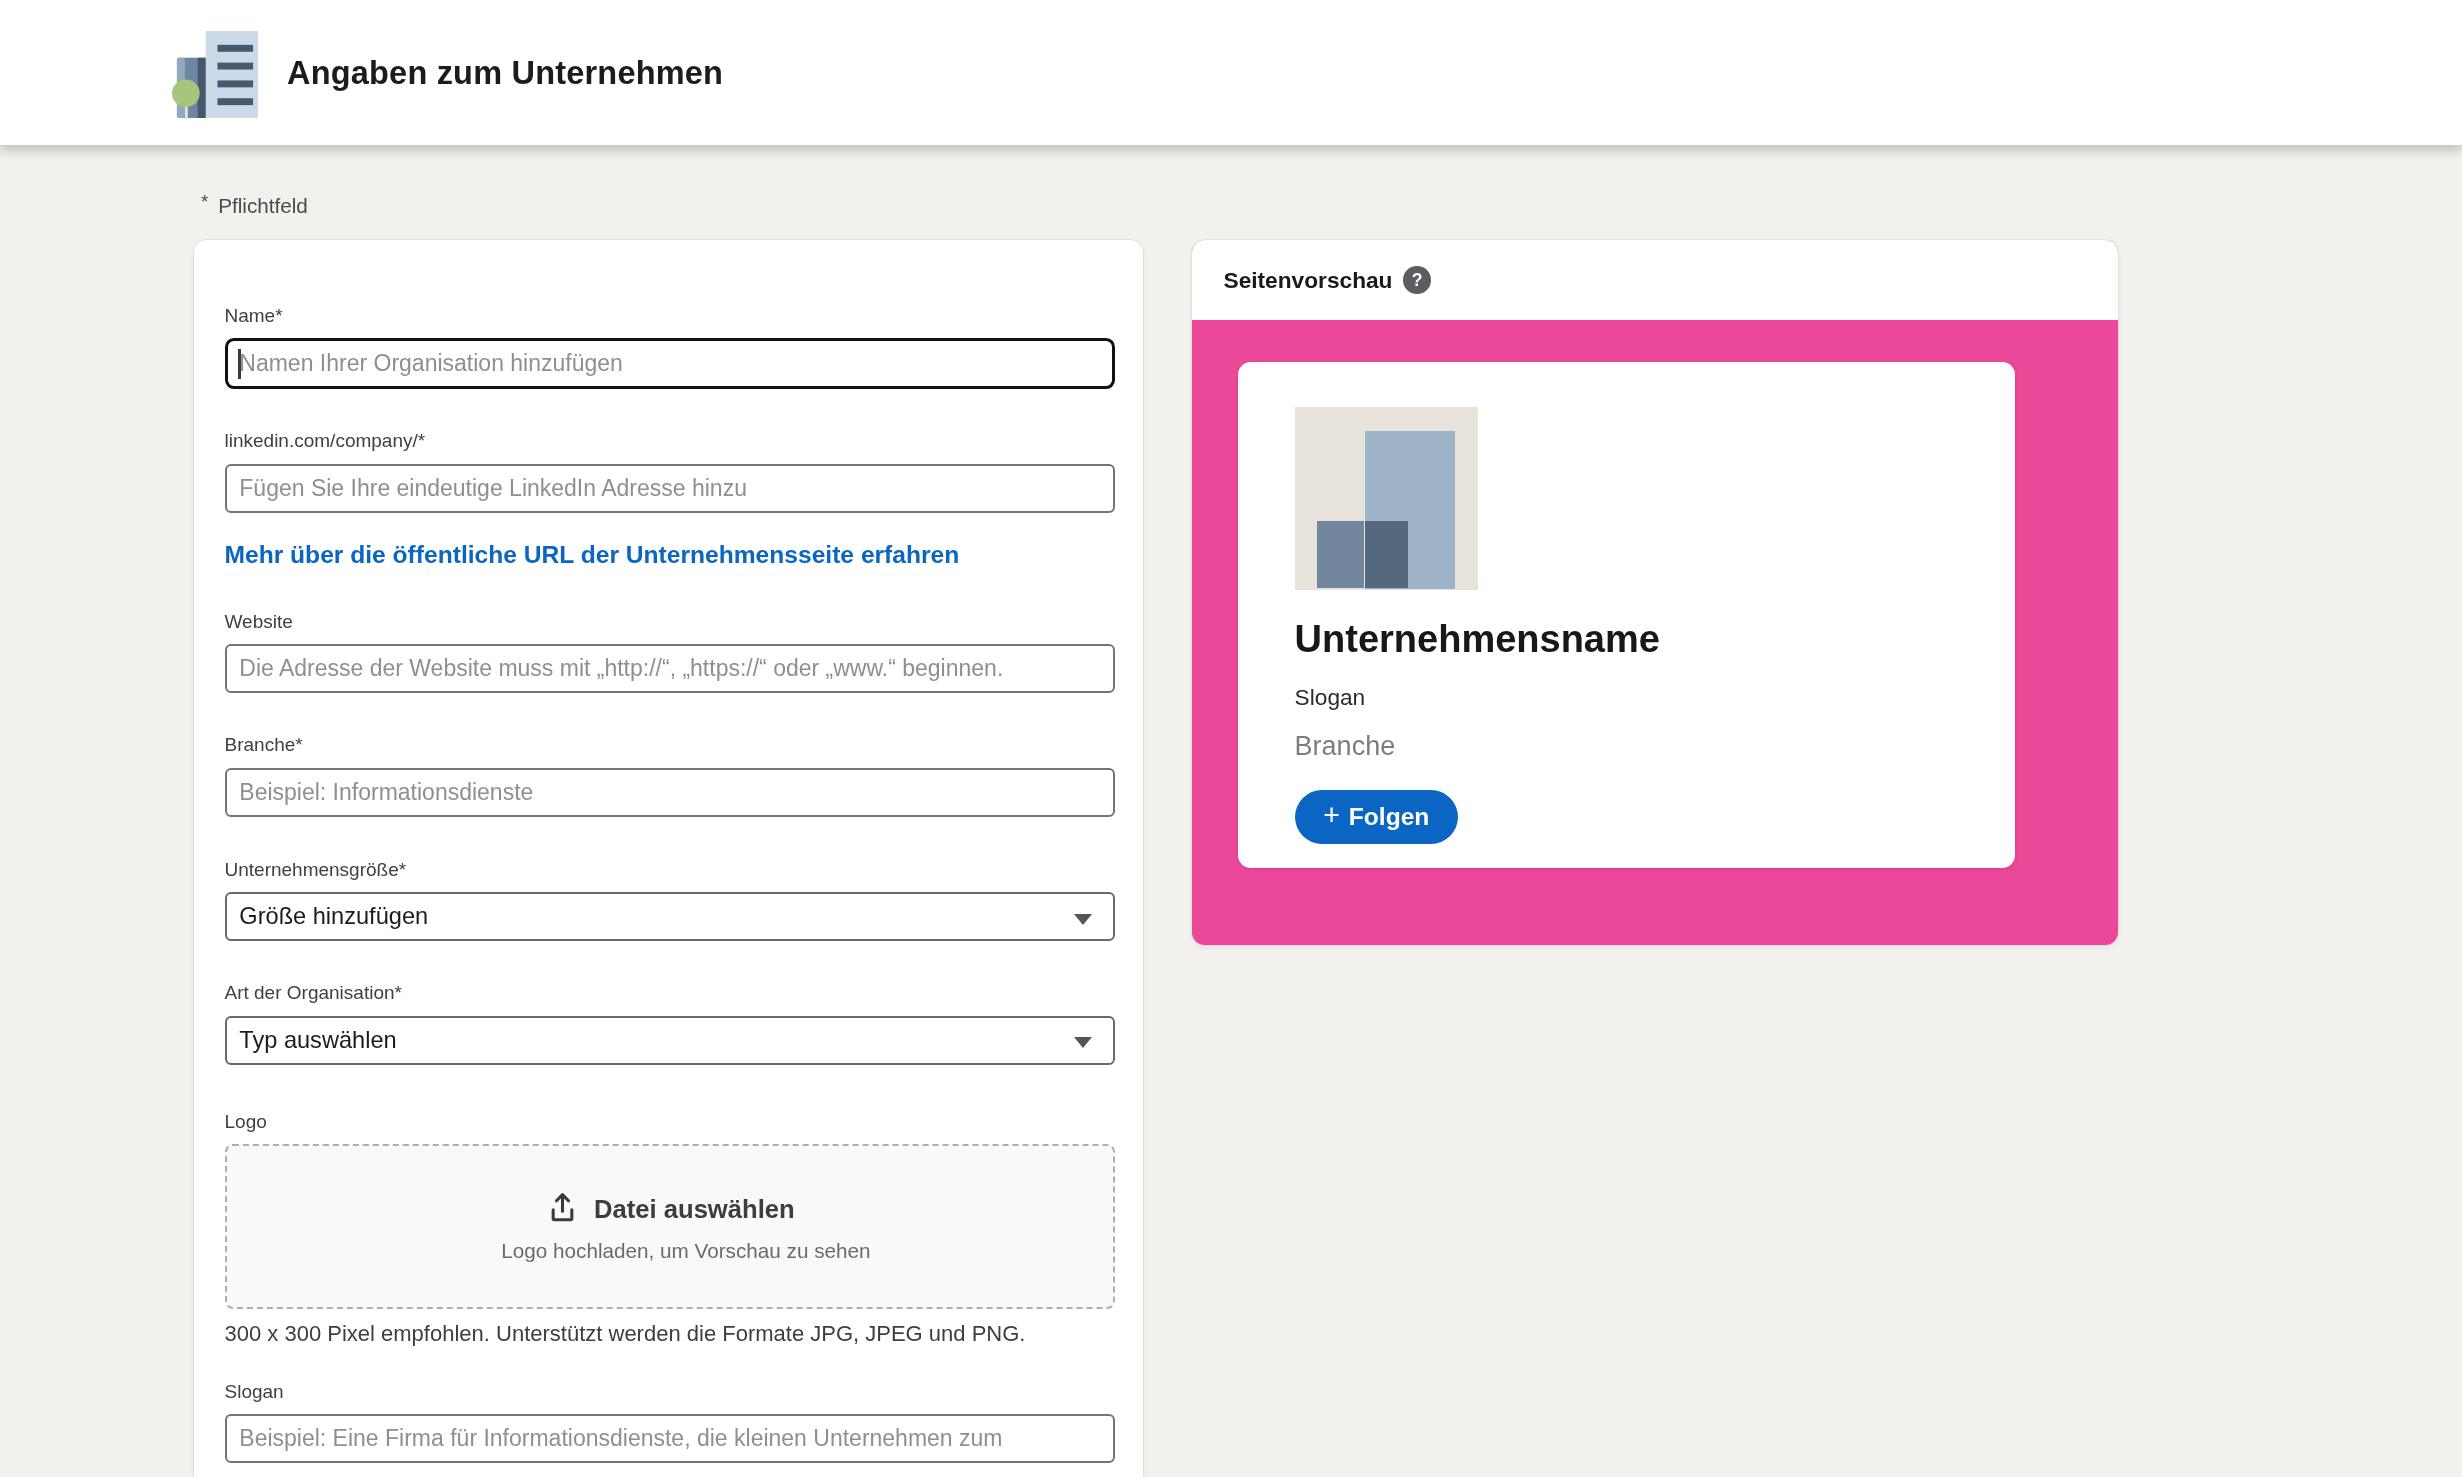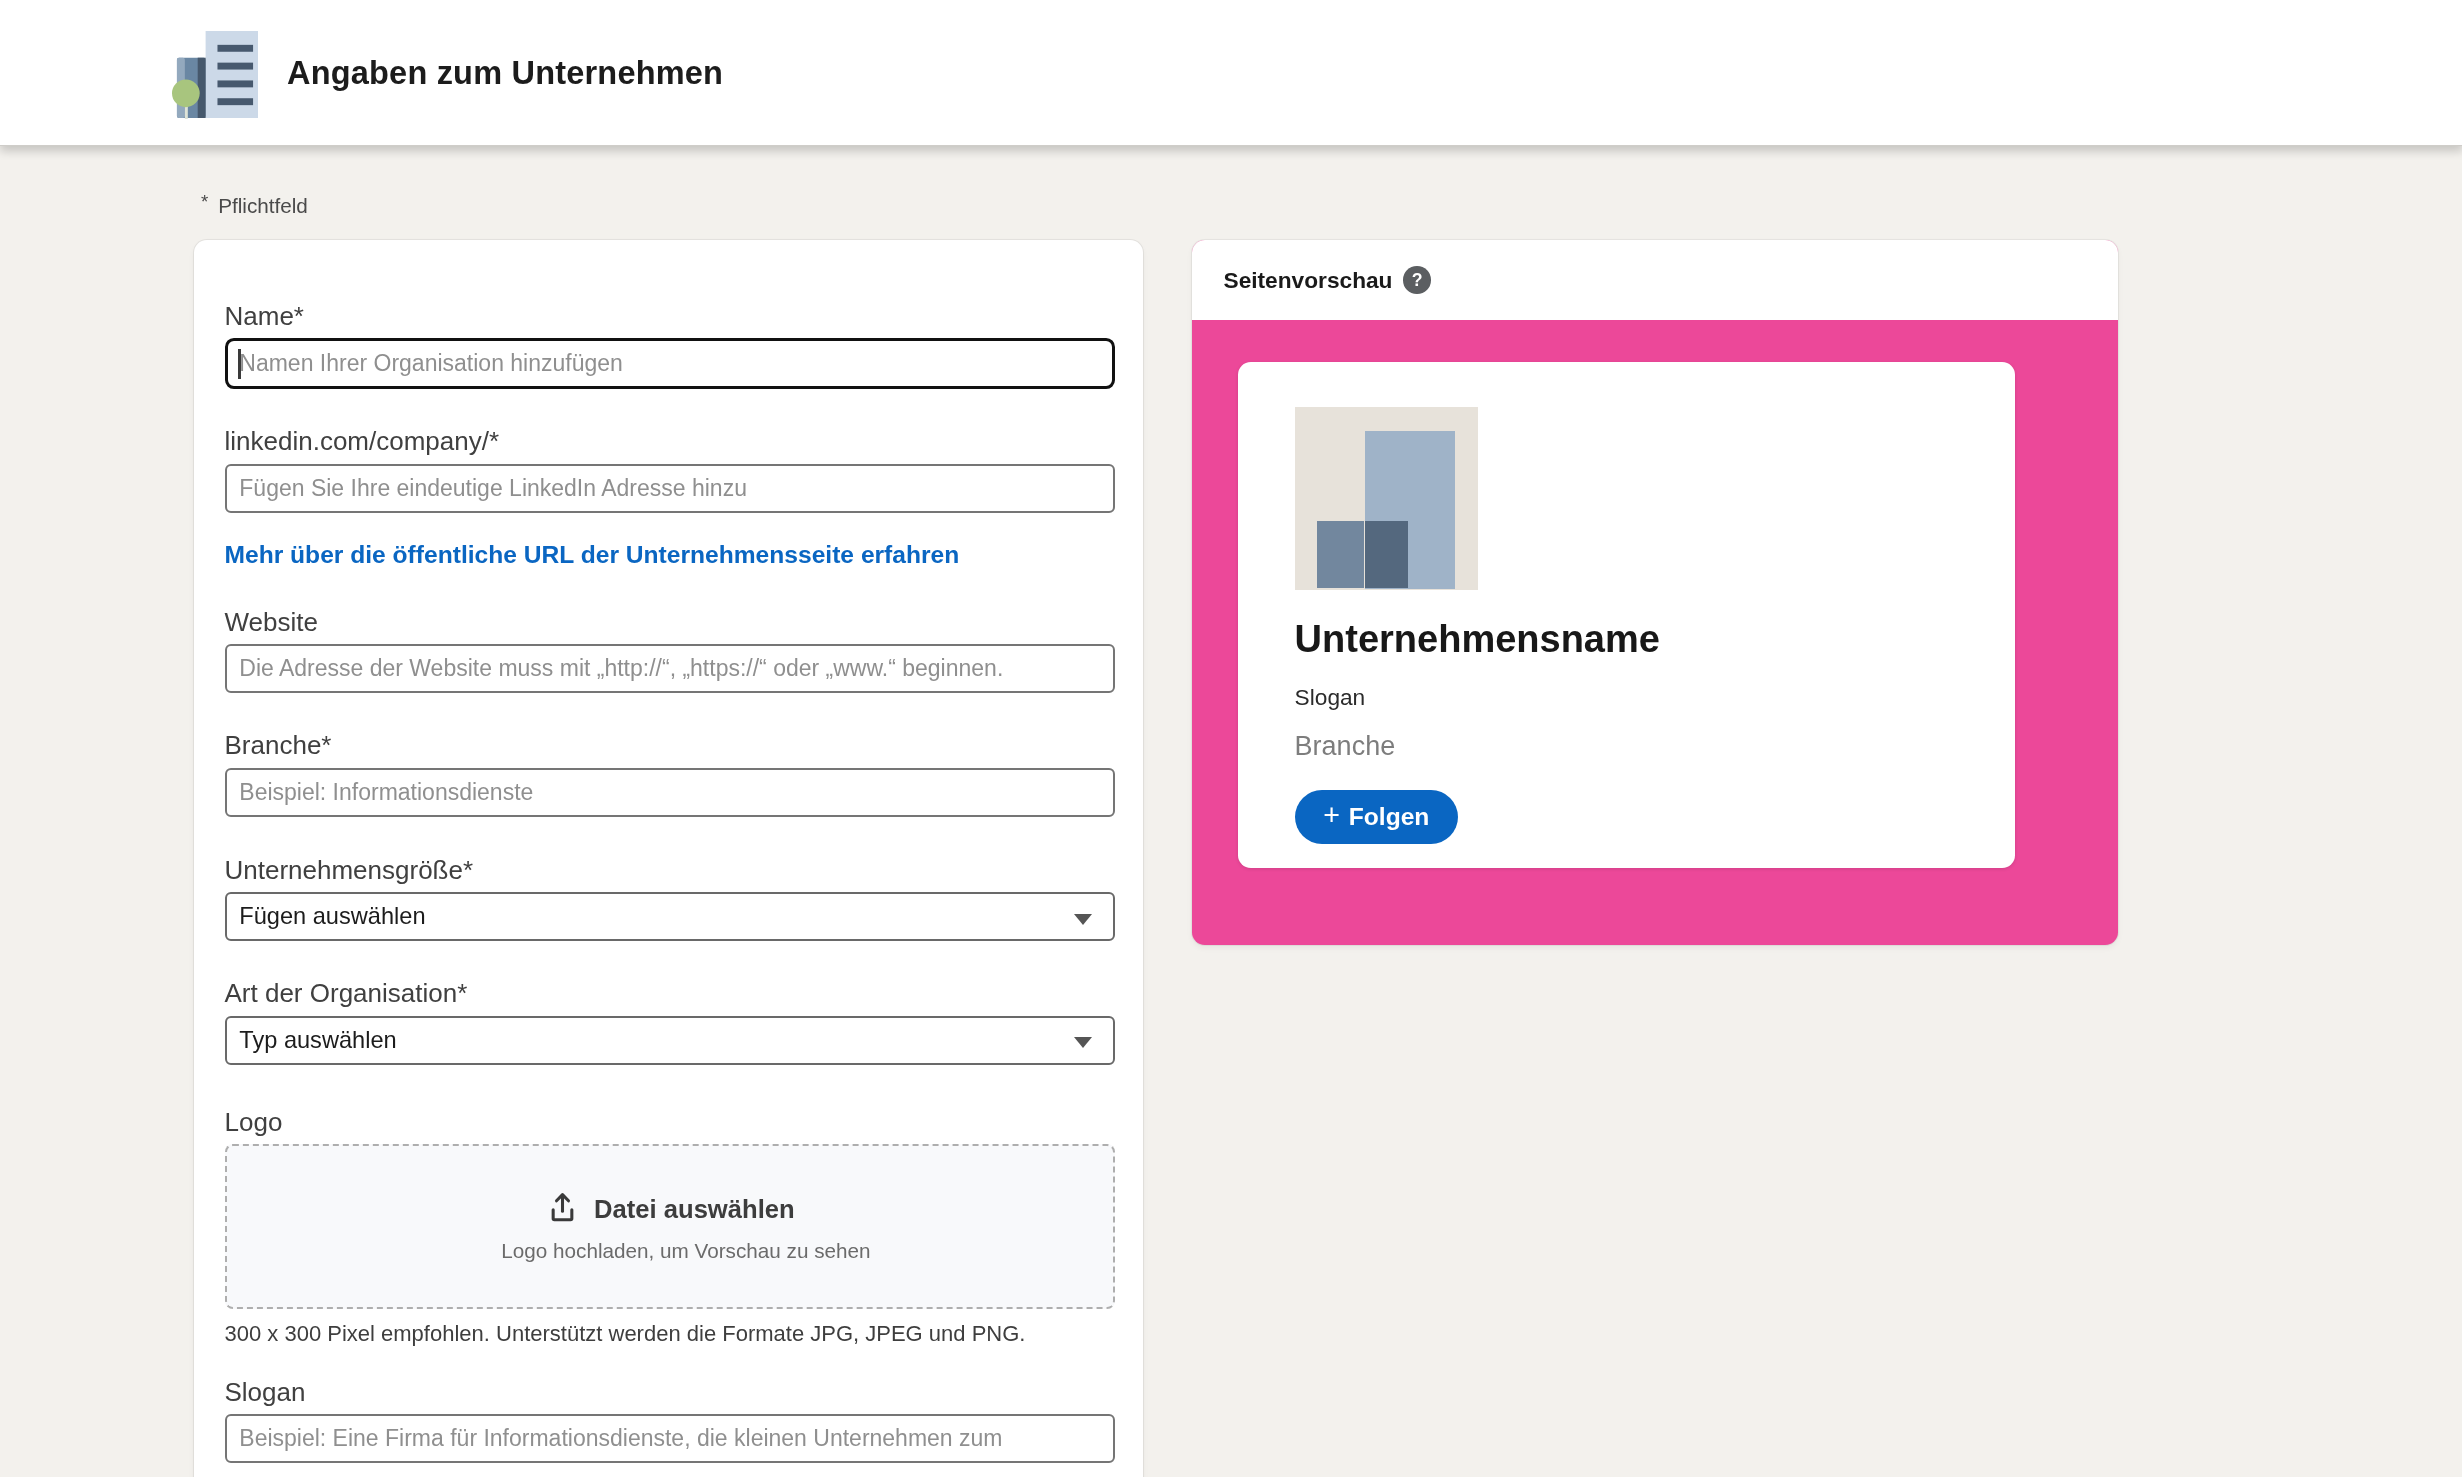--- a/index.html
+++ b/index.html
@@ -34,21 +34,21 @@
   .required-note .ast { font-size:18.7px; vertical-align:4.9px; margin-right:9.9px; color:#4a4a4a; }
 
   
   .form-card {
     position:absolute; left:194px; top:240px; width:949px; height:1340px;
     background:#ffffff; border-radius:12.8px;
     box-shadow:0 0 0 1px rgba(0,0,0,0.06), 0 3px 5.9px rgba(0,0,0,0.05);
     padding:63px 27.6px 39px 30.5px;
   }
   .field-label {
-    font-size:26px; line-height:26.6px; color:#404040; margin-bottom:8.9px;
+    font-size:19px; line-height:26.6px; color:#404040; margin-bottom:8.9px;
   }
   .text-input {
     display:block; width:100%; height:49px;
     border:2px solid #757575; border-radius:5.9px;
     padding:0 12.8px; font-size:23px; color:#1a1a1a; background:#fff;
     font-family:"Liberation Sans", sans-serif;
     outline:none; white-space:nowrap; overflow:hidden;
   }
   .text-input::placeholder { color:#8f8f8f; opacity:1; }
   .input-wrap { position:relative; }
@@ -183,21 +183,21 @@
   </div>
 
   <div class="g-branche">
     <div class="field-label">Branche*</div>
     <input class="text-input" type="text" placeholder="Beispiel: Informationsdienste" style="">
   </div>
 
   <div class="g-size">
     <div class="field-label">Unternehmensgröße*</div>
     <div class="select-box">
-      <span>Fügen auswählen</span>
+      <span>Größe hinzufügen</span>
       <span class="select-arrow"></span>
     </div>
   </div>
 
   <div class="g-art">
     <div class="field-label">Art der Organisation*</div>
     <div class="select-box">
       <span>Typ auswählen</span>
       <span class="select-arrow"></span>
     </div>

